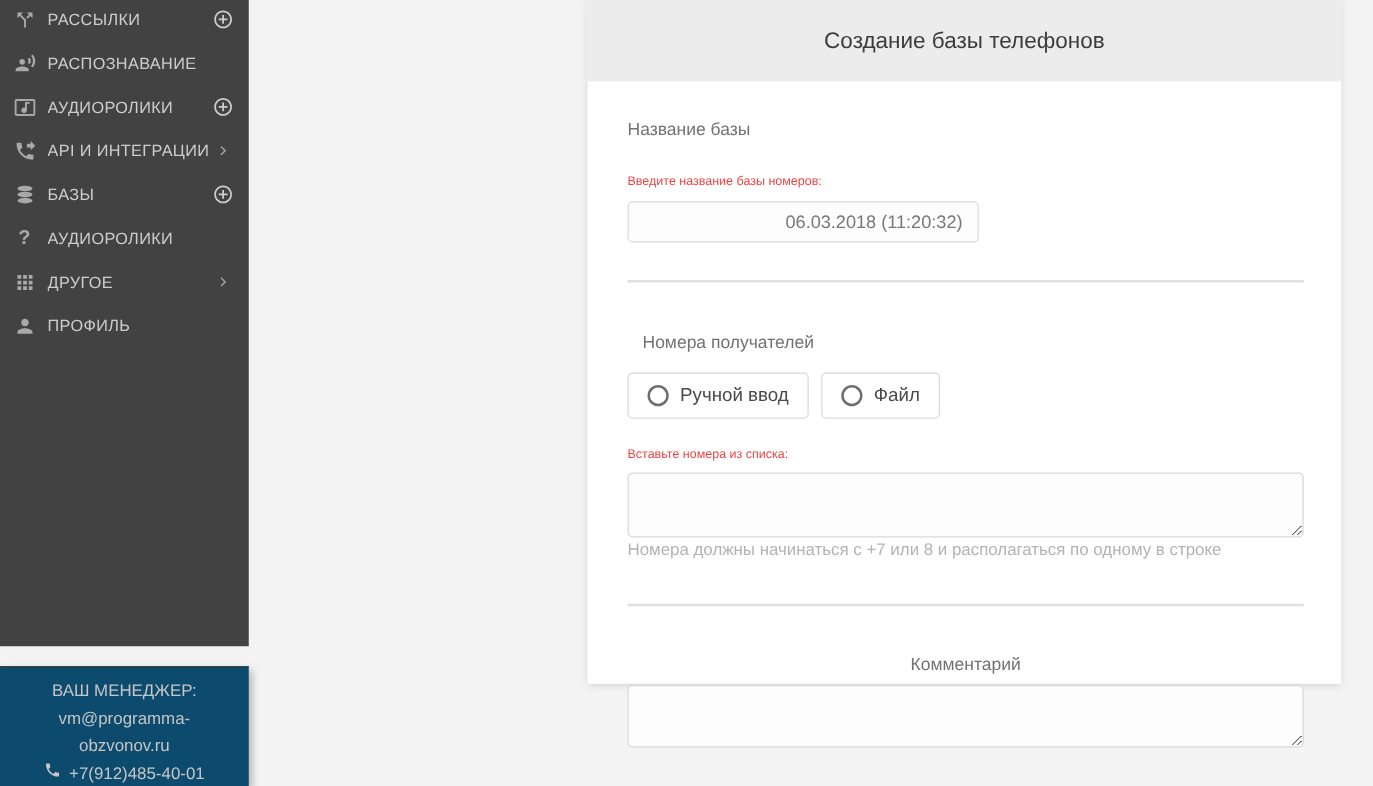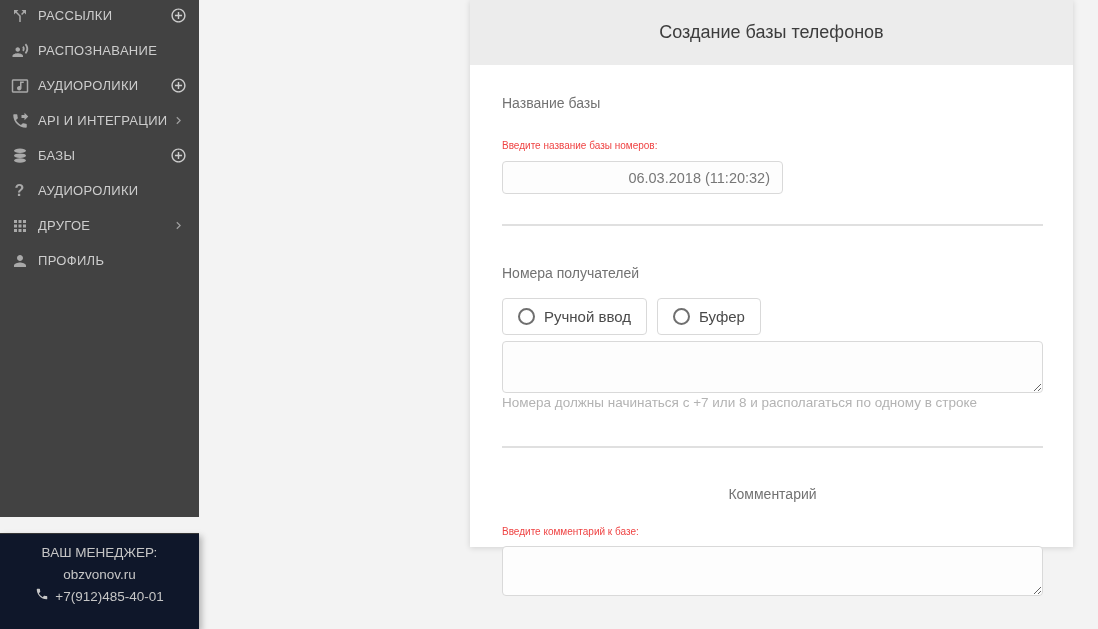--- a/index.html
+++ b/index.html
@@ -31,21 +31,21 @@
     white-space:nowrap; overflow:hidden;
   }
   .nav-item .trailing { width:18px; height:18px; display:flex; align-items:center; justify-content:center; }
   .nav-item .trailing svg { width:17px; height:17px; fill:#cdcdcd; }
   .nav-item .trailing.chev svg { width:15px; height:15px; fill:#9e9e9e; }
   .q-glyph { font-size:16px; font-weight:bold; color:#a9a9a9; line-height:1; }
 
   
   .manager {
     position:absolute; left:0; top:533px; width:199px; height:96px;
-    background:#0f172a; border-top:1px solid #363636;
+    background:#0c4a6e; border-top:1px solid #363636;
     box-shadow:3px 3px 6px rgba(0,0,0,.25);
     text-align:center; color:#c6c6c6; font-size:13.5px;
     padding-top:8px; line-height:22px;
   }
   .manager .phone-line { display:flex; justify-content:center; gap:6px; }
   .manager .phone-line svg { width:14px; height:14px; fill:#c6c6c6; }
 
   
   .card {
     position:absolute; left:470px; top:0; width:603px; height:547px;
@@ -56,21 +56,21 @@
     display:flex; align-items:center; justify-content:center;
     font-size:18px; color:#3c3c3c;
   }
   .card-body { padding:0 30px 0 32px; }
 
   .section-heading {
     font-size:14px; font-weight:400; color:#727272;
     margin:0; line-height:22px;
   }
   .h-name    { margin-top:27px; }
-  .h-recip   { margin-top:36px; }
+  .h-recip   { margin-top:36px;margin-left:12px; }
   .h-comment { margin-top:35px;text-align:center; }
 
   .field-label { display:block; font-size:10px; color:#ef4444; line-height:16px; }
   .lbl-name    { margin-top:24px; }
   .lbl-list    { margin-top:21px; }
   .lbl-comment { margin-top:19px; }
 
   .text-input {
     display:block; margin-top:7px; width:281px; height:33px;
     border:1px solid #d9d9d9; border-radius:4px;
@@ -213,20 +213,21 @@
             <path d="M12 12c2.21 0 4-1.79 4-4s-1.79-4-4-4-4 1.79-4 4 1.79 4 4 4zm0 2c-2.67 0-8 1.34-8 4v2h16v-2c0-2.66-5.33-4-8-4z"></path>
           </svg>
       </span>
       <span class="nav-label">ПРОФИЛЬ</span>
     </div>
 
   </div>
 
   <div class="manager">
     <div>ВАШ МЕНЕДЖЕР:</div>
+    <div>vm@programma-</div>
     <div>obzvonov.ru</div>
     <div class="phone-line">
       <span>
         <svg viewBox="0 0 24 24">
             <path d="M6.62 10.79c1.44 2.83 3.76 5.14 6.59 6.59l2.2-2.2c.27-.27.67-.36 1.02-.24 1.12.37 2.33.57 3.57.57.55 0 1 .45 1 1V20c0 .55-.45 1-1 1-9.39 0-17-7.61-17-17 0-.55.45-1 1-1h3.5c.55 0 1 .45 1 1 0 1.25.2 2.45.57 3.57.11.35.03.74-.24 1.02l-2.21 2.2z"></path>
           </svg>
       </span>
       <span>+7(912)485-40-01</span>
     </div>
   </div>
@@ -247,27 +248,27 @@
 
     <h2 class="section-heading h-recip">Номера получателей</h2>
 
     <div class="option-row">
       <div class="option">
         <span class="radio"></span>
         <span>Ручной ввод</span>
       </div>
       <div class="option">
         <span class="radio"></span>
-        <span>Буфер</span>
+        <span>Файл</span>
       </div>
     </div>
 
+    <label class="field-label lbl-list">Вставьте номера из списка:</label>
     <textarea class="big-textarea" style=""></textarea>
     <div class="hint">Номера должны начинаться с +7 или 8 и располагаться по одному в строке</div>
 
     <hr class="divider div2">
 
     <h2 class="section-heading h-comment">Комментарий</h2>
-    <label class="field-label lbl-comment">Введите комментарий к базе:</label>
     <textarea class="big-textarea ta-comment" style=""></textarea>
 
   </div>
 </div>
 
 </body></html>

